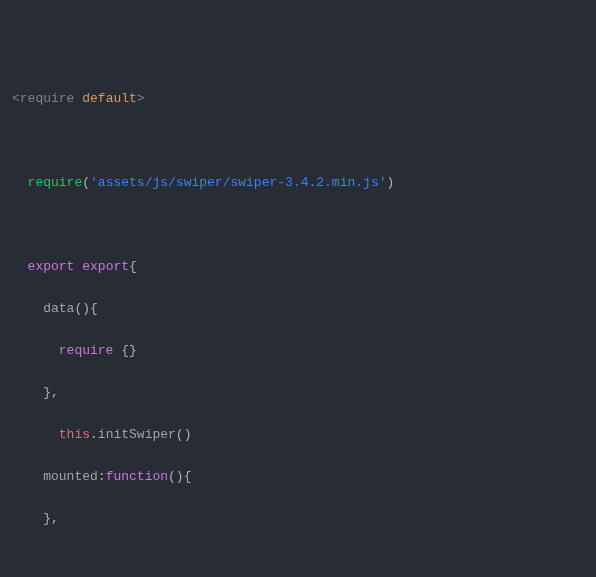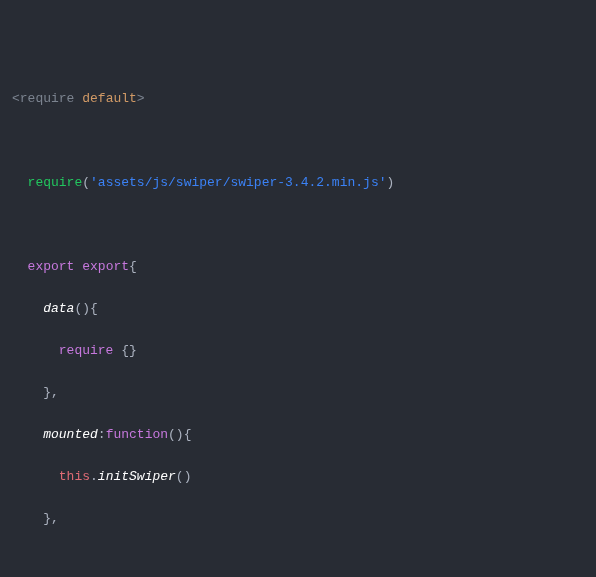--- a/index.html
+++ b/index.html
@@ -14,39 +14,39 @@
   }
   .code-container {
     padding: 0 12px;
   }
   .line { display: block; }
   .t-tag { color: #7b838f; }
   .t-scoped { color: #d19a66; }
   .t-require { color: #22c55e; }
   .t-string { color: #3b82f6; }
   .t-key { color: #c678dd; margin-top: 44px; }
-  .t-func { color: #ffffff; font-style: italic; }
+  .t-func { color: #a3a3a3; }
   .t-this { color: #e06c75; }
   .t-punc { color: #abb2bf; }
 </style>
 </head>
 <body>
 
 
 
 <div class="code-container"><span class="line"><span class="t-tag">&lt;</span><span class="t-tag">require</span> <span class="t-scoped">default</span><span class="t-tag">&gt;</span></span>
 <span class="line"> </span>
 <span class="line">  <span class="t-require">require</span><span class="t-punc">(</span><span class="t-string">'assets/js/swiper/swiper-3.4.2.min.js'</span><span class="t-punc">)</span></span>
 <span class="line"> </span>
 <span class="line">  <span class="t-key">export</span> <span class="t-key">export</span><span class="t-punc">{</span></span>
 <span class="line">    <span class="t-func">data</span><span class="t-punc">(){</span></span>
 <span class="line">      <span class="t-key">require</span> <span class="t-punc">{}</span></span>
 <span class="line">    <span class="t-punc">},</span></span>
+<span class="line">      <span class="t-this">this</span><span class="t-punc">.</span><span class="t-func">initSwiper</span><span class="t-punc">()</span></span>
 <span class="line">    <span class="t-func">mounted</span><span class="t-punc">:</span><span class="t-key">function</span><span class="t-punc">(){</span></span>
-<span class="line">      <span class="t-this">this</span><span class="t-punc">.</span><span class="t-func">initSwiper</span><span class="t-punc">()</span></span>
 <span class="line">    <span class="t-punc">},</span></span>
 
 
 
 
 
 
 
 
 

